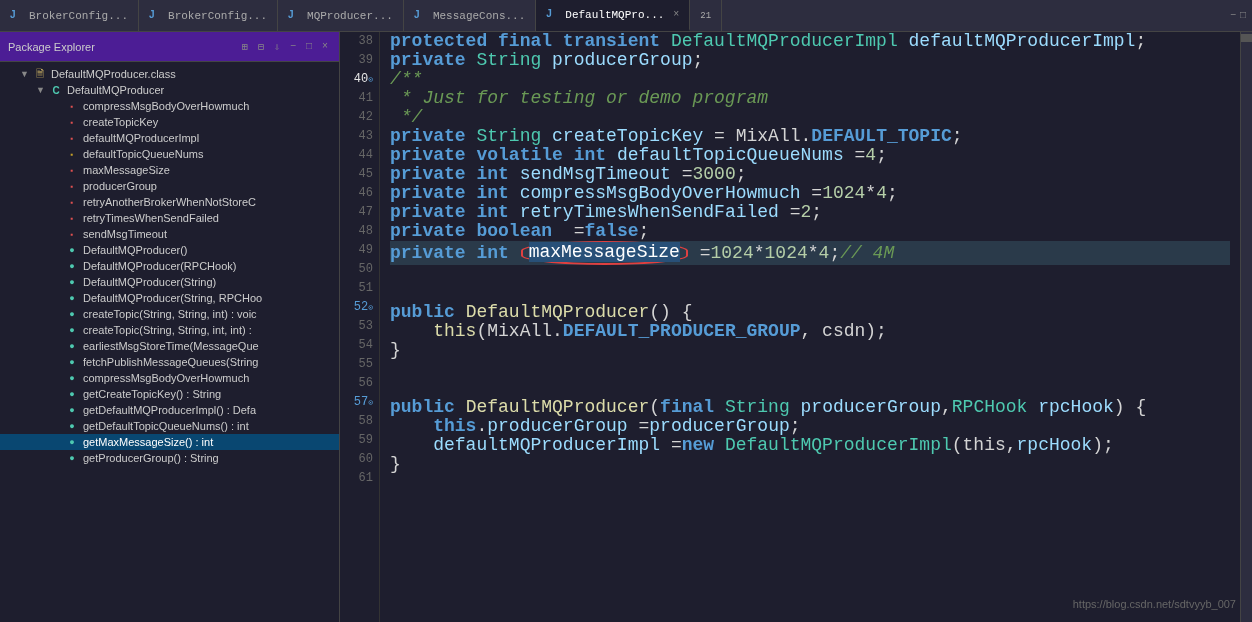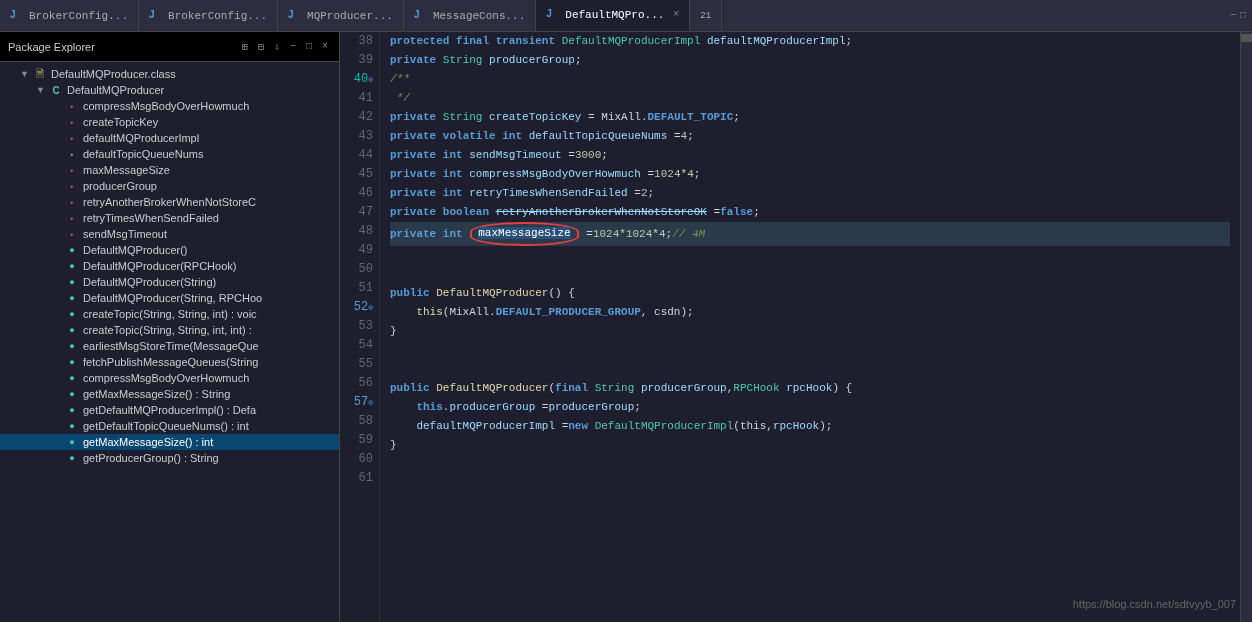--- a/index.html
+++ b/index.html
@@ -72,21 +72,21 @@
       display: flex;
       flex-direction: column;
       flex-shrink: 0;
     }
 
     .panel-header {
       display: flex;
       align-items: center;
       justify-content: space-between;
       padding: 4px 8px;
-      background: #000000;
+      background: #4c1d95;
       border-bottom: 1px solid #444;
       height: 30px;
     }
     .panel-title {
       font-size: 11px;
       color: #ccc;
       font-family: Arial, sans-serif;
     }
     .panel-controls {
       display: flex;
@@ -187,21 +187,21 @@
       overflow: hidden;
       user-select: none;
       border-right: 1px solid #333;
     }
 
     .code-content {
       flex: 1;
       overflow: auto;
       padding: 0 10px;
       line-height: 19px;
-      font-size: 11px;
+      font-size: 18px;
       font-family: 'Courier New', monospace;
     }
 
     .code-line {
       display: flex;
       align-items: center;
       min-height: 19px;
       white-space: nowrap;
       position: relative;
     }
@@ -453,21 +453,21 @@
         <span class="tree-arrow">&nbsp;</span>
         <span class="tree-icon" style="color:#4ec9b0; font-size:9px;">●</span>
         <span>compressMsgBodyOverHowmuch</span>
       </div>
       <div class="tree-item">
         <span class="tree-indent"></span>
           <span class="tree-indent"></span>
           <span class="tree-indent"></span>
         <span class="tree-arrow">&nbsp;</span>
         <span class="tree-icon" style="color:#4ec9b0; font-size:9px;">●</span>
-        <span>getMaxMessageSize() : String</span>
+        <span>getCreateTopicKey() : String</span>
       </div>
       <div class="tree-item">
         <span class="tree-indent"></span>
           <span class="tree-indent"></span>
           <span class="tree-indent"></span>
         <span class="tree-arrow">&nbsp;</span>
         <span class="tree-icon" style="color:#4ec9b0; font-size:9px;">●</span>
         <span>getDefaultMQProducerImpl() : Defa</span>
       </div>
       <div class="tree-item">
@@ -496,21 +496,21 @@
       </div>
     </div>
   </div>
 
   <div class="right-panel">
     <div class="editor-area">
 
       <div class="line-numbers">
         <div>38</div>
         <div>39</div>
-        <div><span style="color:#14b8a6;">40</span><span style="color:#569cd6; font-size:8px;">⊙</span></div>
+        <div><span style="color:#e5e5e5;">40</span><span style="color:#569cd6; font-size:8px;">⊙</span></div>
         <div>41</div>
         <div>42</div>
         <div>43</div>
         <div>44</div>
         <div>45</div>
         <div>46</div>
         <div>47</div>
         <div>48</div>
         <div>49</div>
         <div>50</div>
@@ -534,20 +534,23 @@
         </div>
 
         <div class="code-line">
           <span class="kw">private</span>&nbsp;<span class="cls">String</span>&nbsp;<span class="field">producerGroup</span><span class="plain">;</span>
         </div>
 
         <div class="code-line">
           <span class="comment">/**</span>
         </div>
 
+        <div class="code-line">
+          <span class="comment">&nbsp;* Just for testing <span class="plain" style="color:#6a9955;">or</span> demo program</span>
+        </div>
 
         <div class="code-line">
           <span class="comment">&nbsp;*/</span>
         </div>
 
         <div class="code-line">
           <span class="kw">private</span>&nbsp;<span class="cls">String</span>&nbsp;<span class="field">createTopicKey</span>&nbsp;<span class="plain">= MixAll.</span><span class="bold-italic">DEFAULT_TOPIC</span><span class="plain">;</span>
         </div>
 
         <div class="code-line">
@@ -560,21 +563,21 @@
 
         <div class="code-line">
           <span class="kw">private</span>&nbsp;<span class="kw">int</span>&nbsp;<span class="field">compressMsgBodyOverHowmuch</span>&nbsp;<span class="plain">= </span><span class="num">1024</span><span class="plain"> * </span><span class="num">4</span><span class="plain">;</span>
         </div>
 
         <div class="code-line">
           <span class="kw">private</span>&nbsp;<span class="kw">int</span>&nbsp;<span class="field">retryTimesWhenSendFailed</span>&nbsp;<span class="plain">= </span><span class="num">2</span><span class="plain">;</span>
         </div>
 
         <div class="code-line">
-          <span class="kw">private</span>&nbsp;<span class="kw">boolean</span>&nbsp;<span class="field" style="text-decoration: line-through; color:#9cdcfe;">retryAnotherBrokerWhenNotStoreOK</span>&nbsp;<span class="plain">= </span><span class="kw">false</span><span class="plain">;</span>
+          <span class="kw">private</span>&nbsp;<span class="kw">boolean</span>&nbsp;&nbsp;<span class="plain">= </span><span class="kw">false</span><span class="plain">;</span>
         </div>
 
         <div class="code-line line-49" style="background:#2a3a4a;">
           <span class="kw">private</span>&nbsp;<span class="kw">int</span>&nbsp;<span style="display:inline-block; border: 2px solid #e04040; border-radius: 50%/40%; padding: 0 6px 1px 6px; margin: 0 1px;"><span class="selected-text">maxMessageSize</span></span>&nbsp;<span class="plain">= </span><span class="num">1024</span><span class="plain"> * </span><span class="num">1024</span><span class="plain"> * </span><span class="num">4</span><span class="plain">; </span><span class="comment">// 4M</span>
         </div>
 
         <div class="code-line">&nbsp;</div>
 
         <div class="code-line">&nbsp;</div>
 

